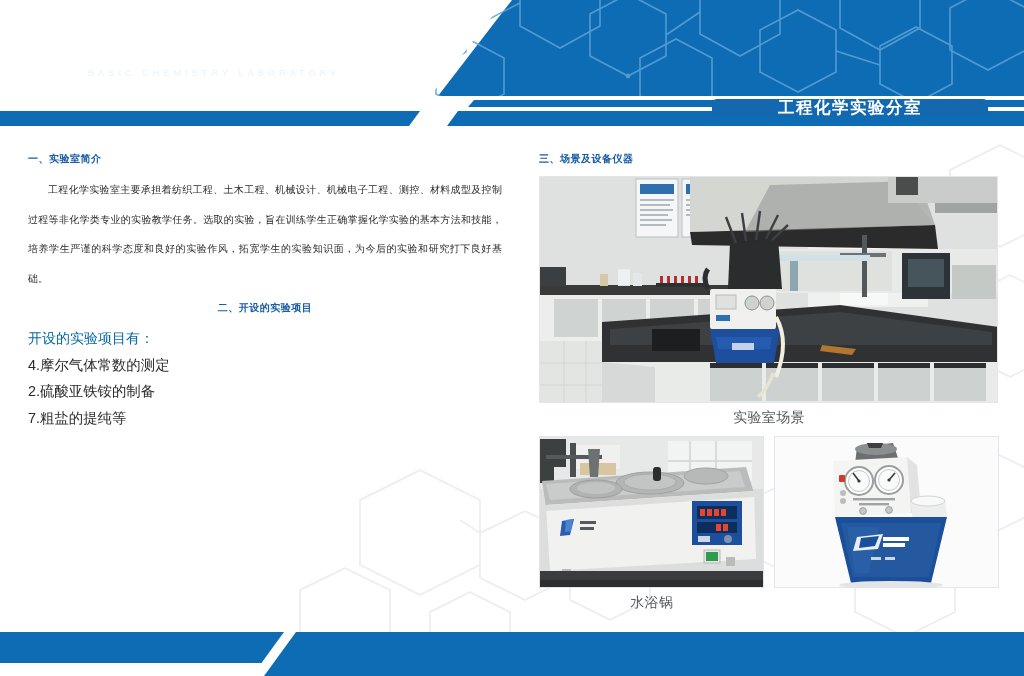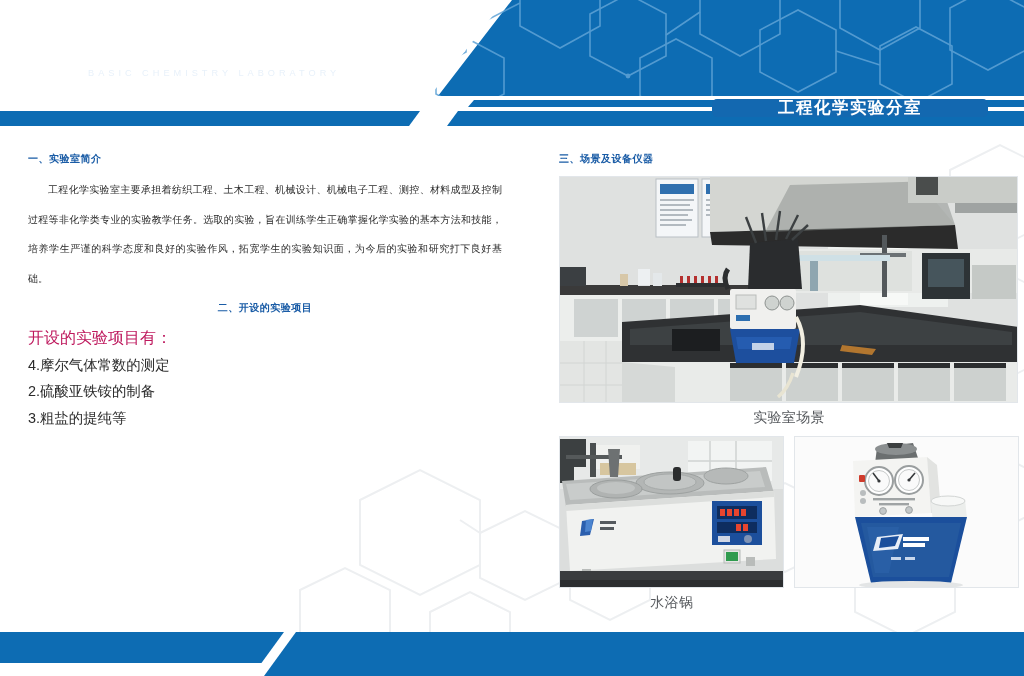--- a/index.html
+++ b/index.html
@@ -91,34 +91,34 @@
   #intro-paragraph {
     color: #2b2b2b;
     font-size: 10px;
     line-height: 29.5px;
     text-align: justify;
     text-indent: 2em;
     letter-spacing: 0.1px;
   }
   #projects-heading { margin-top: 8px; margin-bottom: 10px; text-align: center; }
   #projects-intro {
-    color: #be185d;
-    font-size: 16px;
+    color: #0369a1;
+    font-size: 14px;
     line-height: 26.5px;
   }
   .project-item {
     color: #2b2b2b;
     font-size: 14.4px;
     line-height: 26.5px;
   }
 
   
   #right-col {
     position: absolute;
-    left: 559px; top: 152px;
+    left: 539px; top: 152px;
     width: 460px;
     z-index: 3;
   }
   #scenes-heading { margin-bottom: 10px; }
 
   .photo-frame {
     position: relative;
     background: #d9d9d9;
     overflow: hidden;
     border: 1px solid #e2e6ea;
@@ -232,21 +232,21 @@
   </div>
 
   <div id="left-col">
     <div class="sec-heading" id="intro-heading">一、实验室简介</div>
     <p id="intro-paragraph">工程化学实验室主要承担着纺织工程、土木工程、机械设计、机械电子工程、测控、材料成型及控制过程等非化学类专业的实验教学任务。选取的实验，旨在训练学生正确掌握化学实验的基本方法和技能，培养学生严谨的科学态度和良好的实验作风，拓宽学生的实验知识面，为今后的实验和研究打下良好基础。</p>
 
     <div class="sec-heading" id="projects-heading">二、开设的实验项目</div>
     <div id="projects-intro">开设的实验项目有：</div>
     <div class="project-item">4.摩尔气体常数的测定</div>
     <div class="project-item">2.硫酸亚铁铵的制备</div>
-    <div class="project-item">3.粗盐的提纯等</div>
+    <div class="project-item">7.粗盐的提纯等</div>
   </div>
 
   <div id="right-col">
     <div class="sec-heading" id="scenes-heading">三、场景及设备仪器</div>
 
     <div>
       <div class="photo-frame" id="photo-main-frame">
         <svg width="459" height="227" viewBox="0 0 459 227" xmlns="http://www.w3.org/2000/svg">
           <rect width="459" height="227" fill="#cfd2d3"></rect>
 

